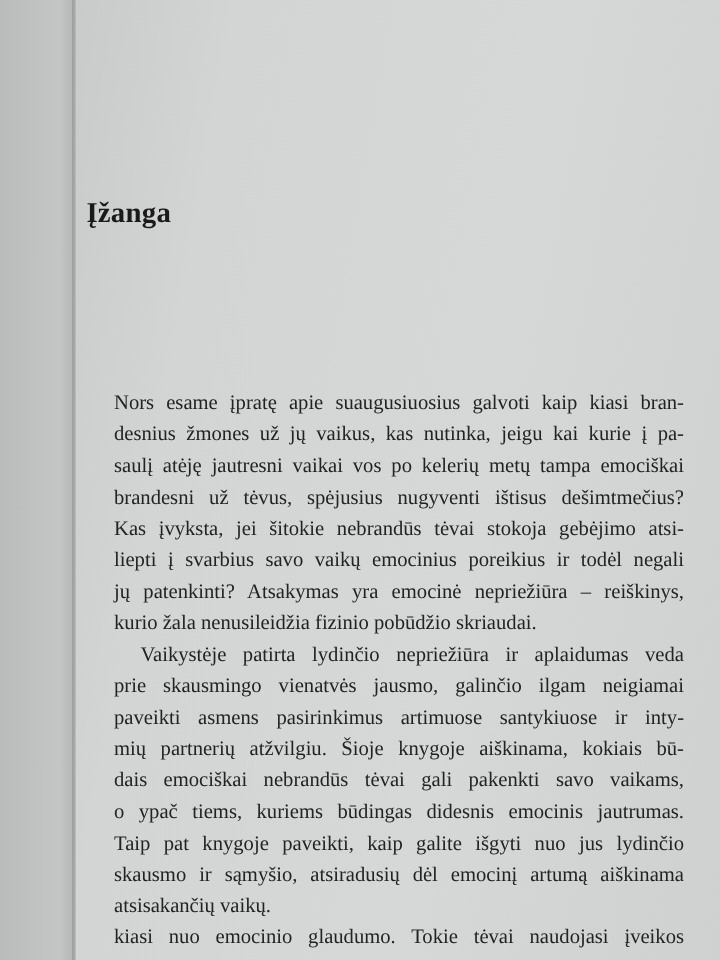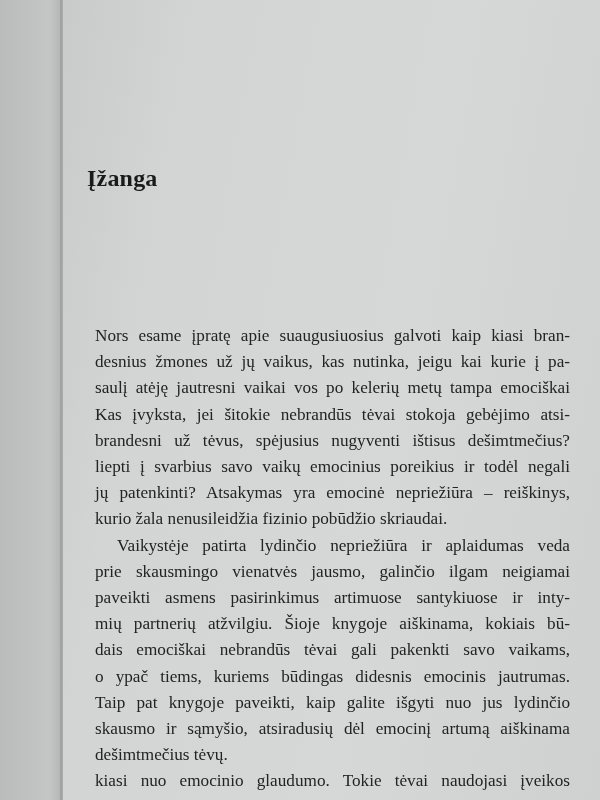--- a/index.html
+++ b/index.html
@@ -14,21 +14,21 @@
   }
   .gutter {
     position:absolute; left:60px; top:0; width:6px; height:800px;
     background:linear-gradient(90deg,#9d9f9e,#b8bab9);
   }
   .page {
     position:absolute; left:63px; top:0; width:537px; height:800px;
     background:linear-gradient(100deg,#c9cbca 0%,#d3d5d4 20%,#d6d8d7 60%,#cfd1d0 100%);
   }
   .title {
-    position:absolute; left:87px; top:165px;
+    position:absolute; left:72px; top:165px;
     font-size:24px; font-weight:bold; color:#1a1a1a; letter-spacing:0.2px;
     margin:0;
   }
   .body-text {
     position:absolute; left:95px; top:323px; width:475px;
     font-size:17.2px; line-height:26.2px; color:#232323;
   }
   .line { white-space:nowrap; text-align:justify; text-align-last:justify; display:block; }
   .line.last { text-align-last:left; }
   .line.indent { padding-left:22px; }
@@ -40,33 +40,33 @@
 <div class="gutter"></div>
 <div class="page"></div>
 
 <h1 class="title">Įžanga</h1>
 
 <div class="body-text">
   <div>
     <span class="line">Nors esame įpratę apie suaugusiuosius galvoti kaip kiasi bran-</span>
     <span class="line">desnius žmones už jų vaikus, kas nutinka, jeigu kai kurie į pa-</span>
     <span class="line">saulį atėję jautresni vaikai vos po kelerių metų tampa emociškai</span>
+    <span class="line">brandesni už tėvus, spėjusius nugyventi ištisus dešimtmečius?</span>
     <span class="line">Kas įvyksta, jei šitokie nebrandūs tėvai stokoja gebėjimo atsi-</span>
-    <span class="line">brandesni už tėvus, spėjusius nugyventi ištisus dešimtmečius?</span>
     <span class="line">liepti į svarbius savo vaikų emocinius poreikius ir todėl negali</span>
     <span class="line">jų patenkinti? Atsakymas yra emocinė nepriežiūra – reiškinys,</span>
     <span class="line last">kurio žala nenusileidžia fizinio pobūdžio skriaudai.</span>
   </div>
   <div>
     <span class="line indent">Vaikystėje patirta lydinčio nepriežiūra ir aplaidumas veda</span>
     <span class="line">prie skausmingo vienatvės jausmo, galinčio ilgam neigiamai</span>
     <span class="line">paveikti asmens pasirinkimus artimuose santykiuose ir inty-</span>
     <span class="line">mių partnerių atžvilgiu. Šioje knygoje aiškinama, kokiais bū-</span>
     <span class="line">dais emociškai nebrandūs tėvai gali pakenkti savo vaikams,</span>
     <span class="line">o ypač tiems, kuriems būdingas didesnis emocinis jautrumas.</span>
     <span class="line">Taip pat knygoje paveikti, kaip galite išgyti nuo jus lydinčio</span>
     <span class="line">skausmo ir sąmyšio, atsiradusių dėl emocinį artumą aiškinama</span>
-    <span class="line last">dešimtmečius tėvų.</span>
+    <span class="line last">atsisakančių vaikų.</span>
   </div>
   <div>
     <span class="line">kiasi nuo emocinio glaudumo. Tokie tėvai naudojasi įveikos</span>
   </div>
 </div>
 
 </body></html>

